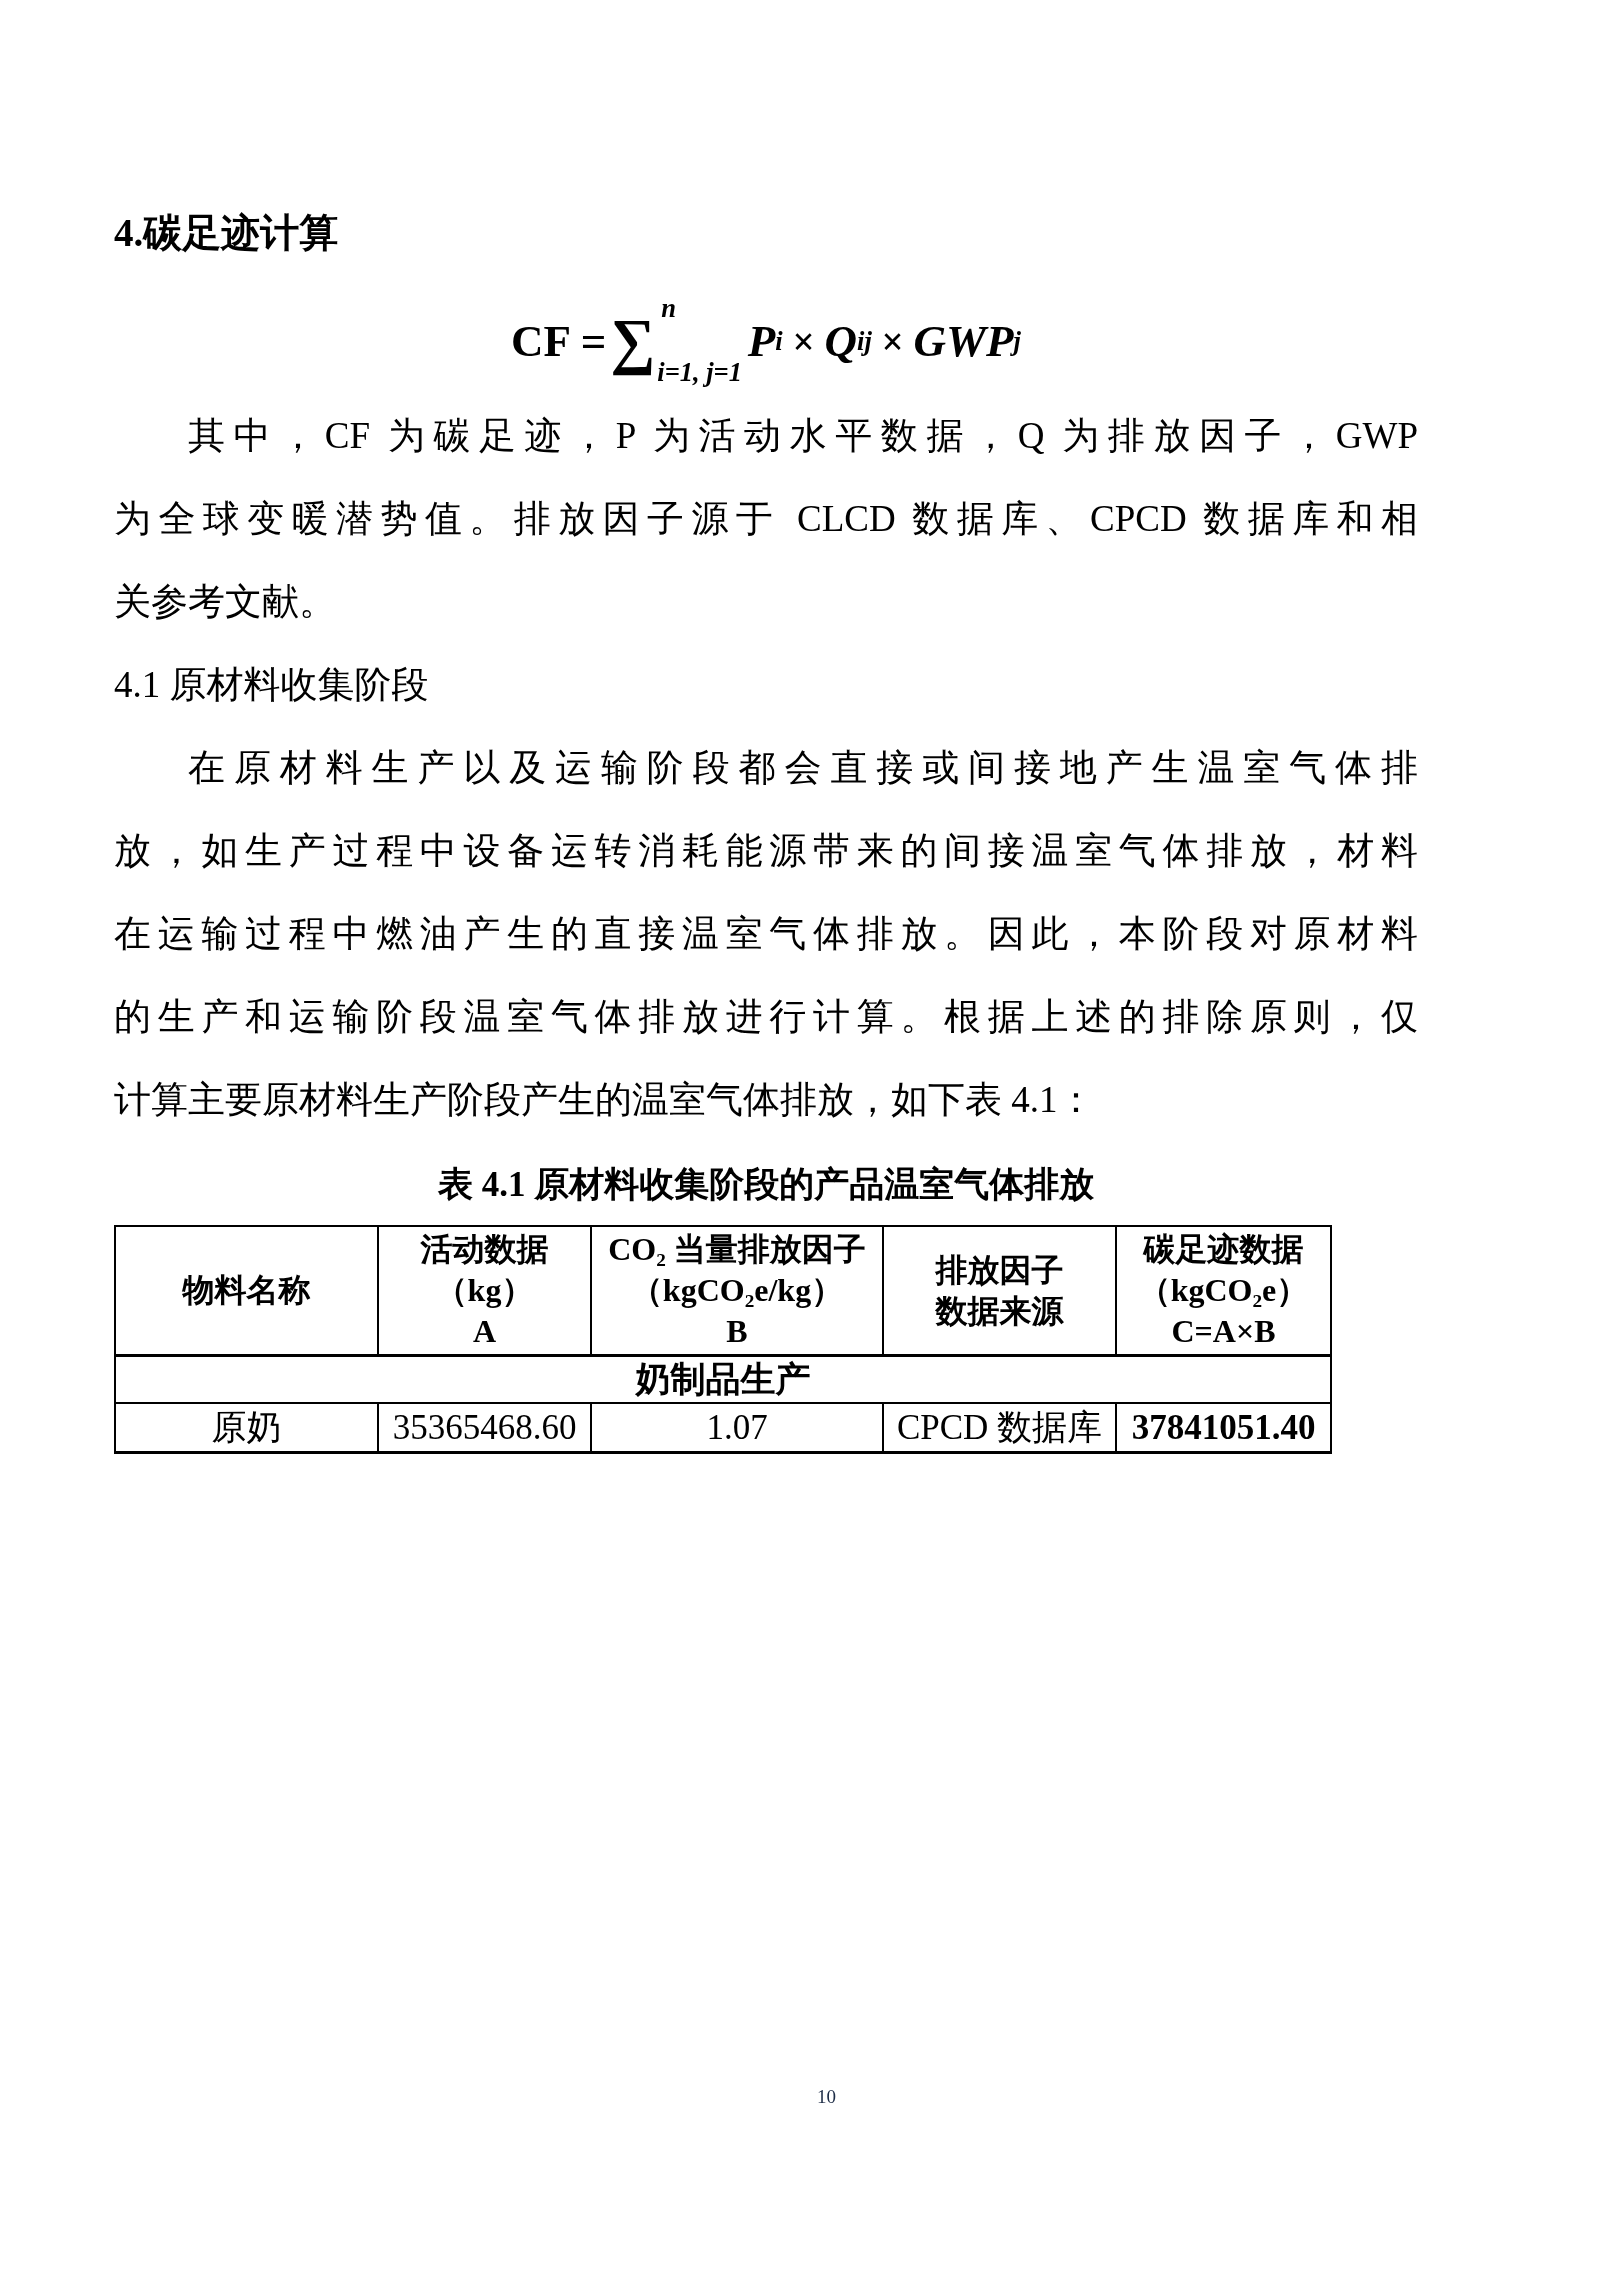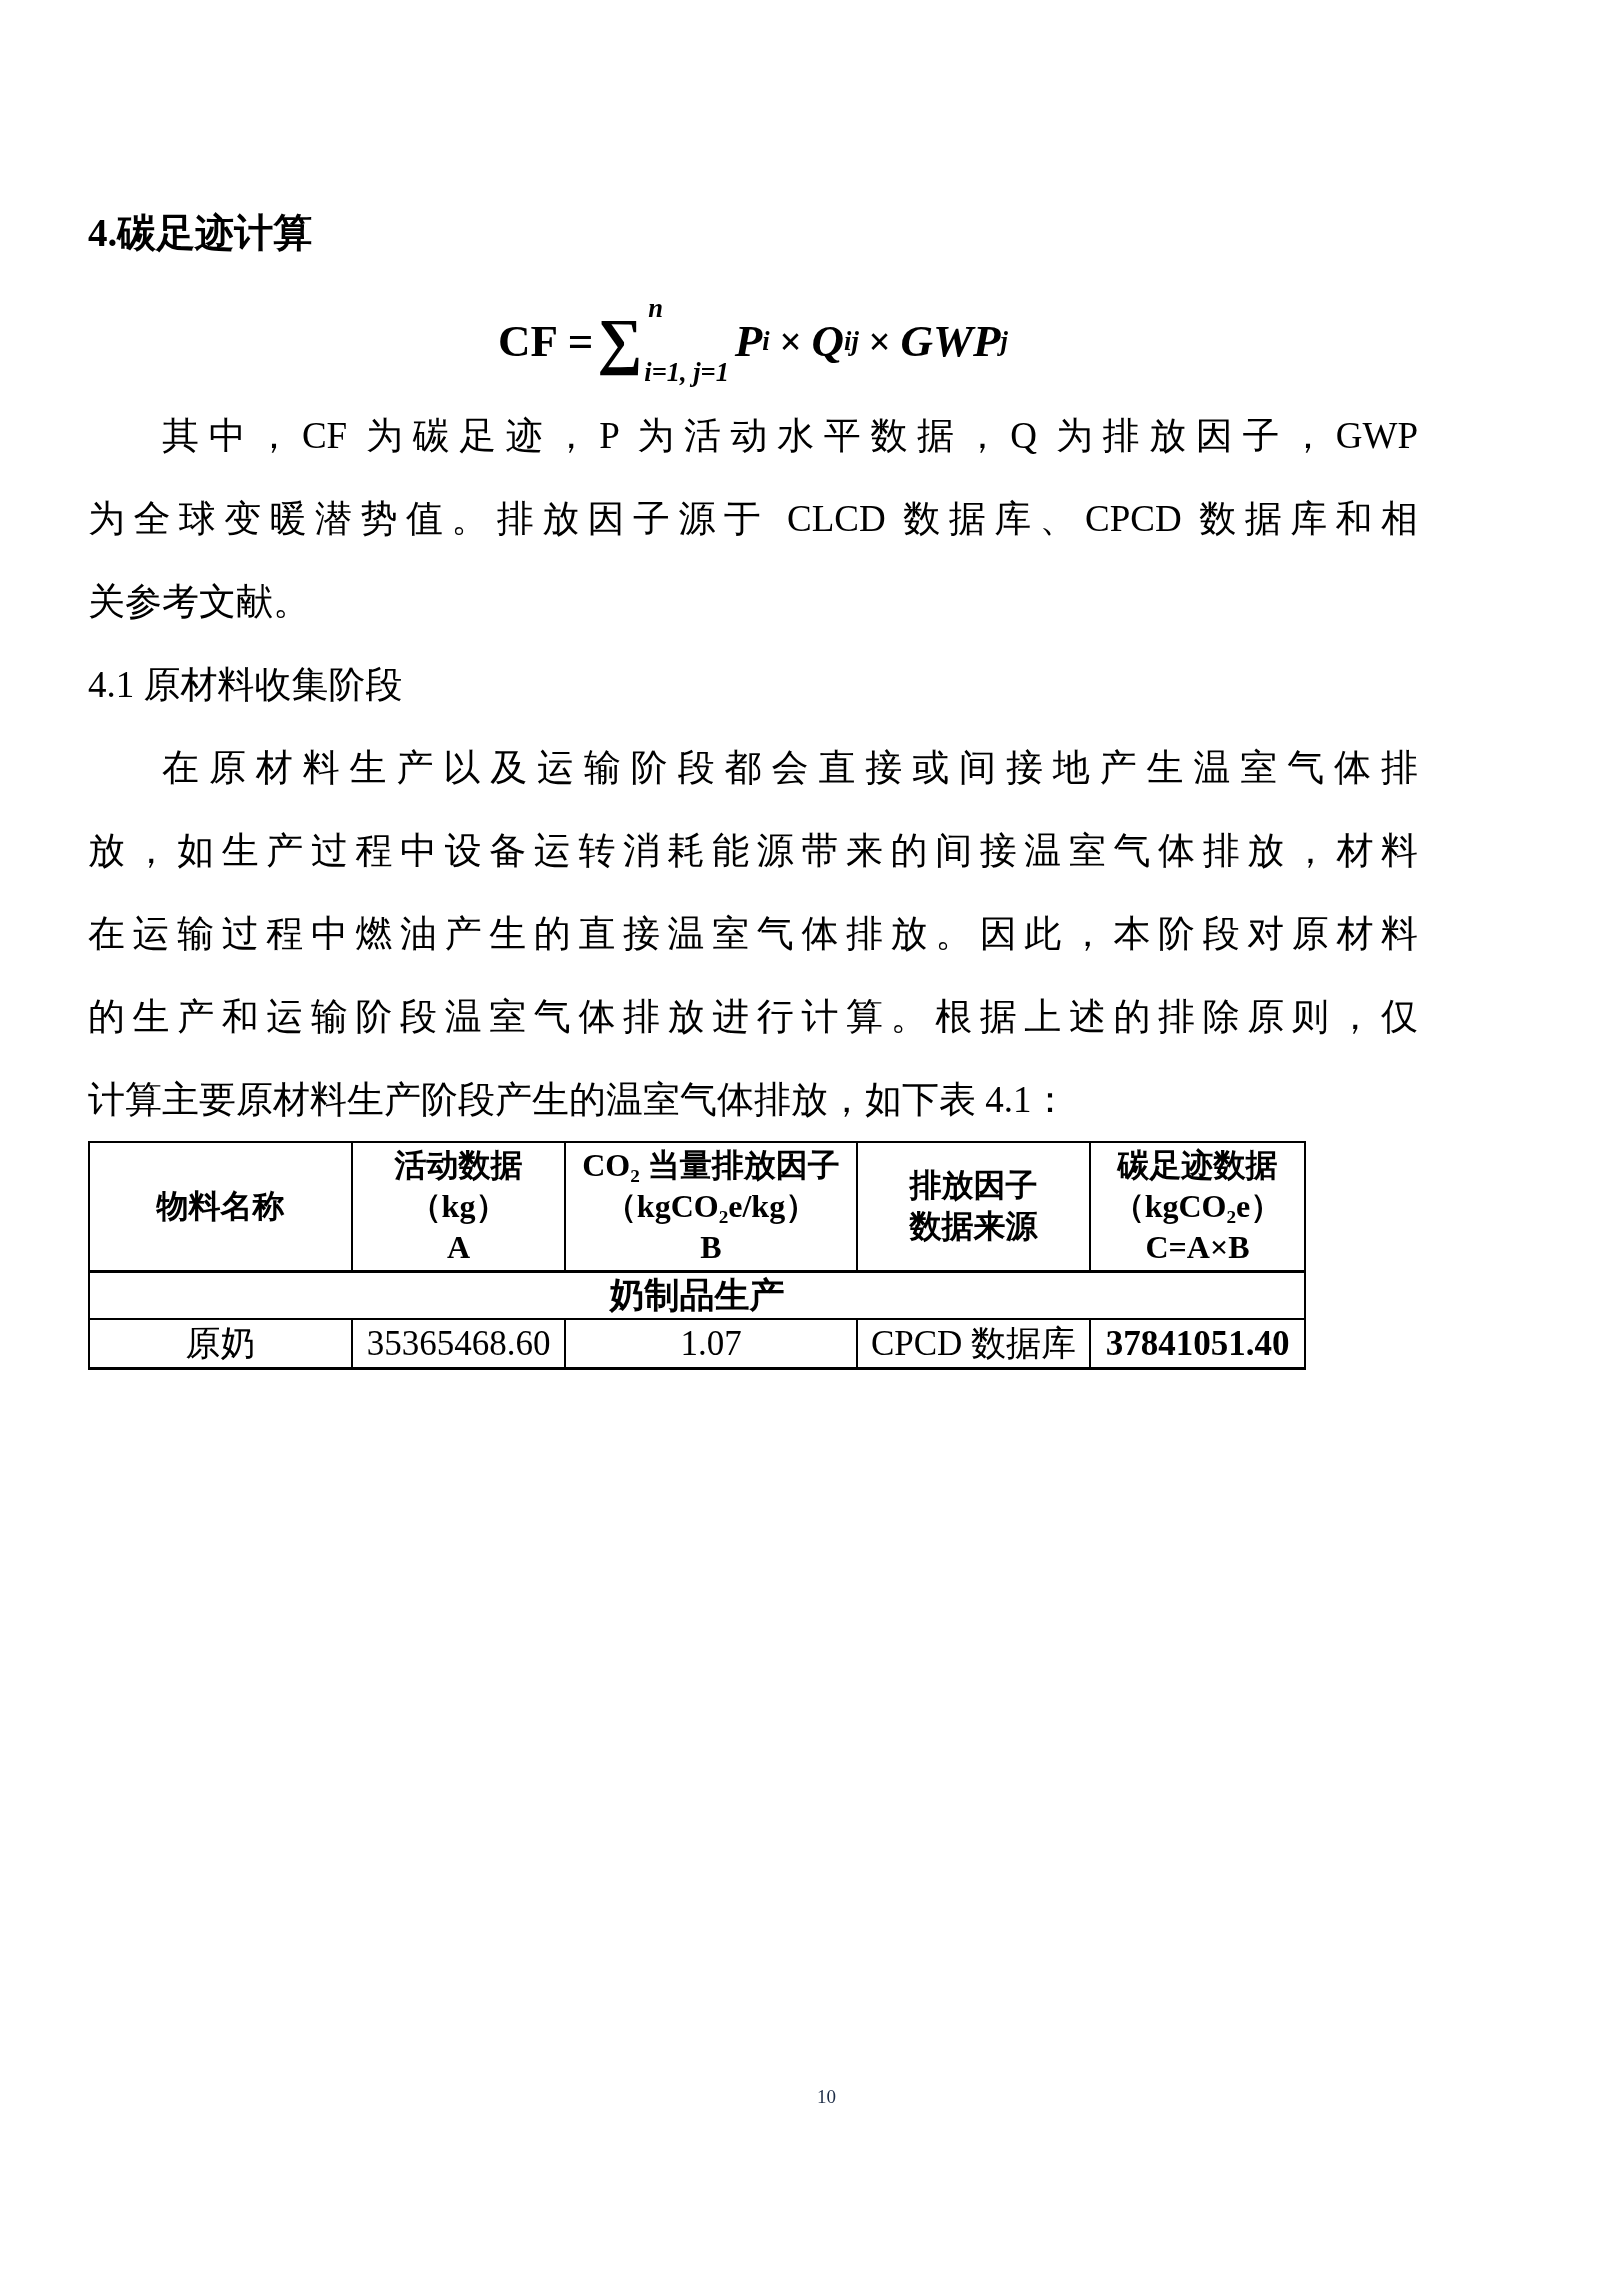--- a/index.html
+++ b/index.html
@@ -3,21 +3,21 @@
 <meta charset="utf-8">
 <style>
   * { box-sizing: border-box; }
   html, body { margin: 0; padding: 0; background: #e8e8e8; }
   .page {
     position: relative;
     width: 1621px;
     height: 2293px;
     margin: 0 auto;
     background: #ffffff;
-    padding: 208px 203px 0 88px;
+    padding: 208px 203px 0 114px;
     font-family: "Liberation Serif", "DejaVu Serif", serif;
     color: #000000;
     overflow: hidden;
   }
   .section-heading {
     font-size: 39px;
     font-weight: bold;
     line-height: 49px;
     margin: 0 0 35px 0;
   }
@@ -154,20 +154,21 @@
   <h2 class="subsection-heading">4.1 原材料收集阶段</h2>
 
   <div class="para">
     <div class="line just indent">在原材料生产以及运输阶段都会直接或间接地产生温室气体排</div>
     <div class="line just">放，如生产过程中设备运转消耗能源带来的间接温室气体排放，材料</div>
     <div class="line just">在运输过程中燃油产生的直接温室气体排放。因此，本阶段对原材料</div>
     <div class="line just">的生产和运输阶段温室气体排放进行计算。根据上述的排除原则，仅</div>
     <div class="line">计算主要原材料生产阶段产生的温室气体排放，如下表 4.1：</div>
   </div>
 
+  <div class="table-caption">表 4.1 原材料收集阶段的产品温室气体排放</div>
 
   <table class="data-table">
     <colgroup>
       <col style="width:263px">
       <col style="width:213px">
       <col style="width:292px">
       <col style="width:233px">
       <col style="width:215px">
     </colgroup>
     <thead>

